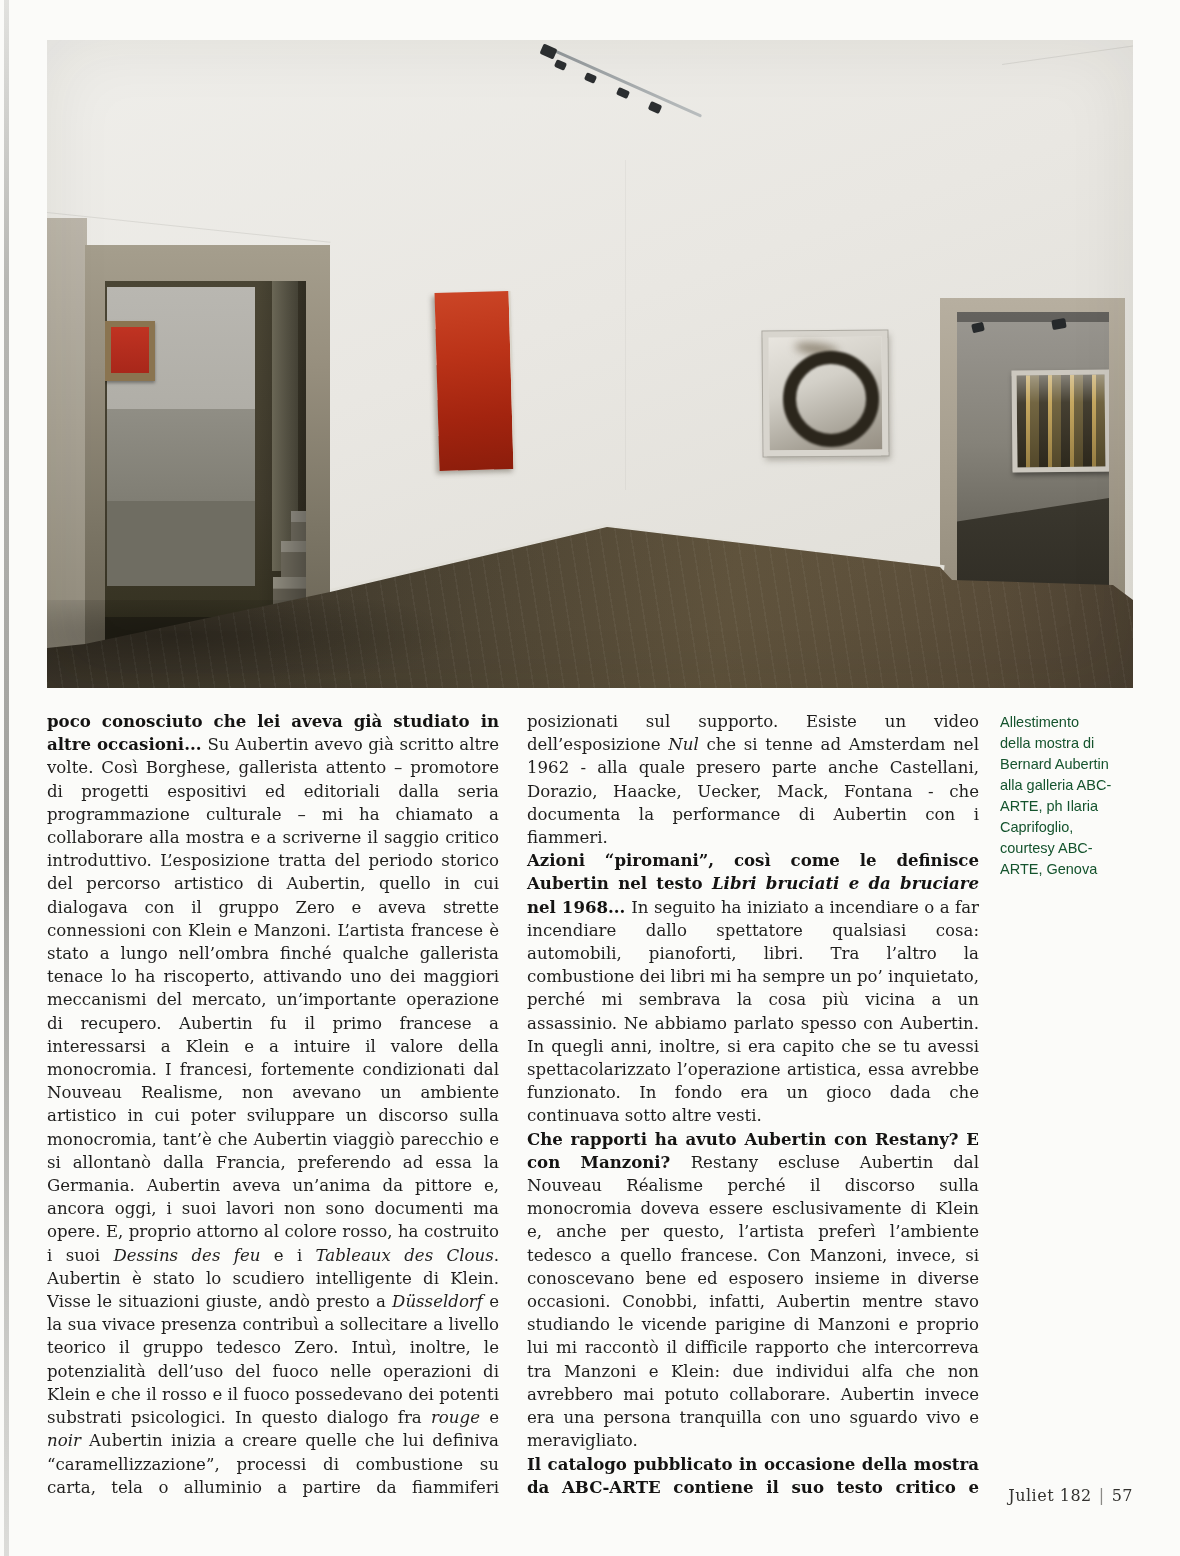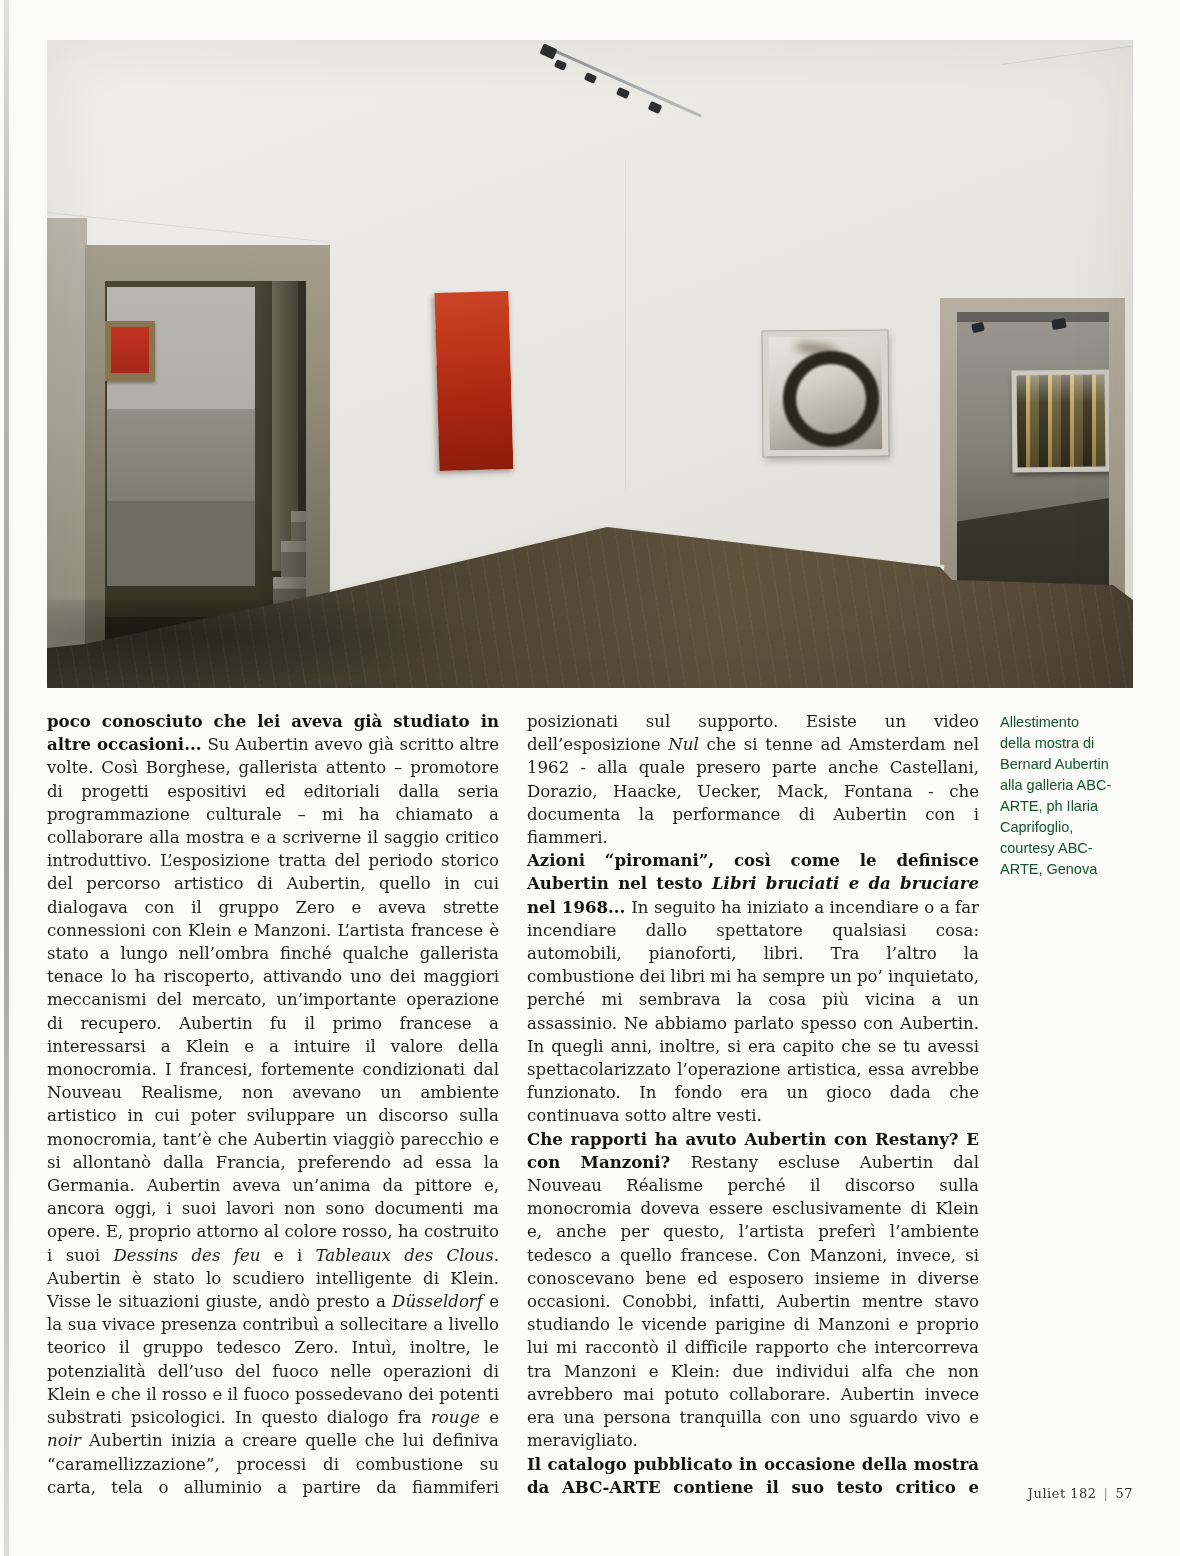--- a/index.html
+++ b/index.html
@@ -115,21 +115,21 @@
   .article p{margin:0;padding:0;}
   .r-b{font-weight:bold;color:#141312;}
   .r-i{font-style:italic;}
   .r-bi{font-weight:bold;font-style:italic;color:#141312;}
 
   .caption{position:absolute;left:1000px;top:712px;width:140px;
     font-family:"Liberation Sans", sans-serif;font-size:14.5px;line-height:21px;
     color:#14532d;white-space:pre-line;}
 
   .footer{position:absolute;left:47px;top:1486px;width:1086px;text-align:right;
-    font-size:13px;color:#33322f;letter-spacing:.5px;}
+    font-size:16px;color:#33322f;letter-spacing:.5px;}
   .footer .sep{color:#8b8a86;padding:0 7px;}
 </style>
 </head>
 <body>
 
 <div class="page">
 
   <div class="scan-gutter"></div>
 
   <figure class="photo">

